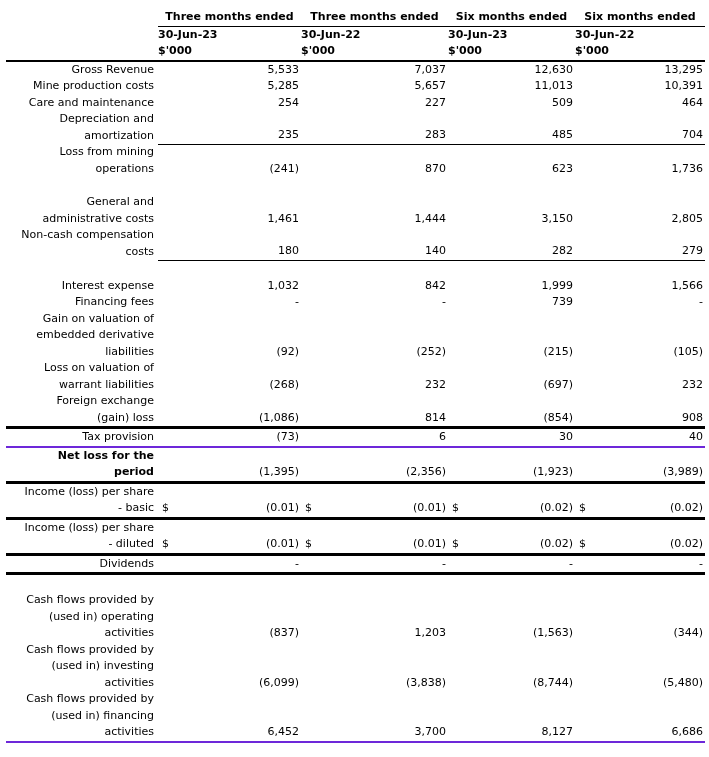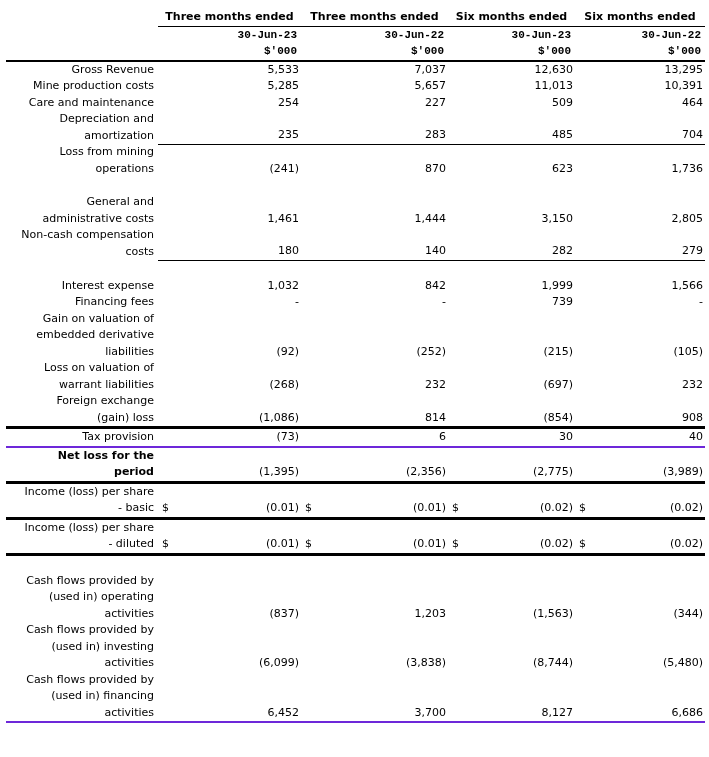--- a/index.html
+++ b/index.html
@@ -34,24 +34,23 @@
 
   
   th.group {
     font-weight: bold;
     text-align: center;
     border-bottom: 1px solid #000;
     white-space: nowrap;
   }
   th.date, th.unit {
     font-weight: bold;
-    text-align: right;
+    text-align: left;
     padding-right: 4px;
     white-space: nowrap;
-    font-family: Liberation Mono, monospace;
   }
   tr.unit-row th, tr.unit-row td {
     border-bottom: 2px solid #000;
   }
 
   
   td.label {
     text-align: right;
     white-space: pre-line;
     padding-right: 4px;
@@ -209,38 +208,45 @@
         <td class="num">(73)</td>
         <td class="num">6</td>
         <td class="num">30</td>
         <td class="num">40</td>
       </tr>
       <tr class="rule-full">
         <td class="label bold">Net loss for the
 period</td>
         <td class="num">(1,395)</td>
         <td class="num">(2,356)</td>
-        <td class="num">(2,775)</td>
+        <td class="num">(1,923)</td>
         <td class="num">(3,989)</td>
       </tr>
       <tr class="rule-full">
         <td class="label">Income (loss) per share
 - basic</td>
         <td class="num"><span class="dollar">$</span><span>(0.01)</span></td>
         <td class="num"><span class="dollar">$</span><span>(0.01)</span></td>
         <td class="num"><span class="dollar">$</span><span>(0.02)</span></td>
         <td class="num"><span class="dollar">$</span><span>(0.02)</span></td>
       </tr>
       <tr class="rule-full">
         <td class="label">Income (loss) per share
 - diluted</td>
         <td class="num"><span class="dollar">$</span><span>(0.01)</span></td>
         <td class="num"><span class="dollar">$</span><span>(0.01)</span></td>
         <td class="num"><span class="dollar">$</span><span>(0.02)</span></td>
         <td class="num"><span class="dollar">$</span><span>(0.02)</span></td>
+      </tr>
+      <tr class="rule-full">
+        <td class="label">Dividends</td>
+        <td class="num">-</td>
+        <td class="num">-</td>
+        <td class="num">-</td>
+        <td class="num">-</td>
       </tr>
       <tr class="spacer">
         <td colspan="5"></td>
       </tr>
       <tr class="rule-none">
         <td class="label">Cash flows provided by
 (used in) operating
 activities</td>
         <td class="num">(837)</td>
         <td class="num">1,203</td>

